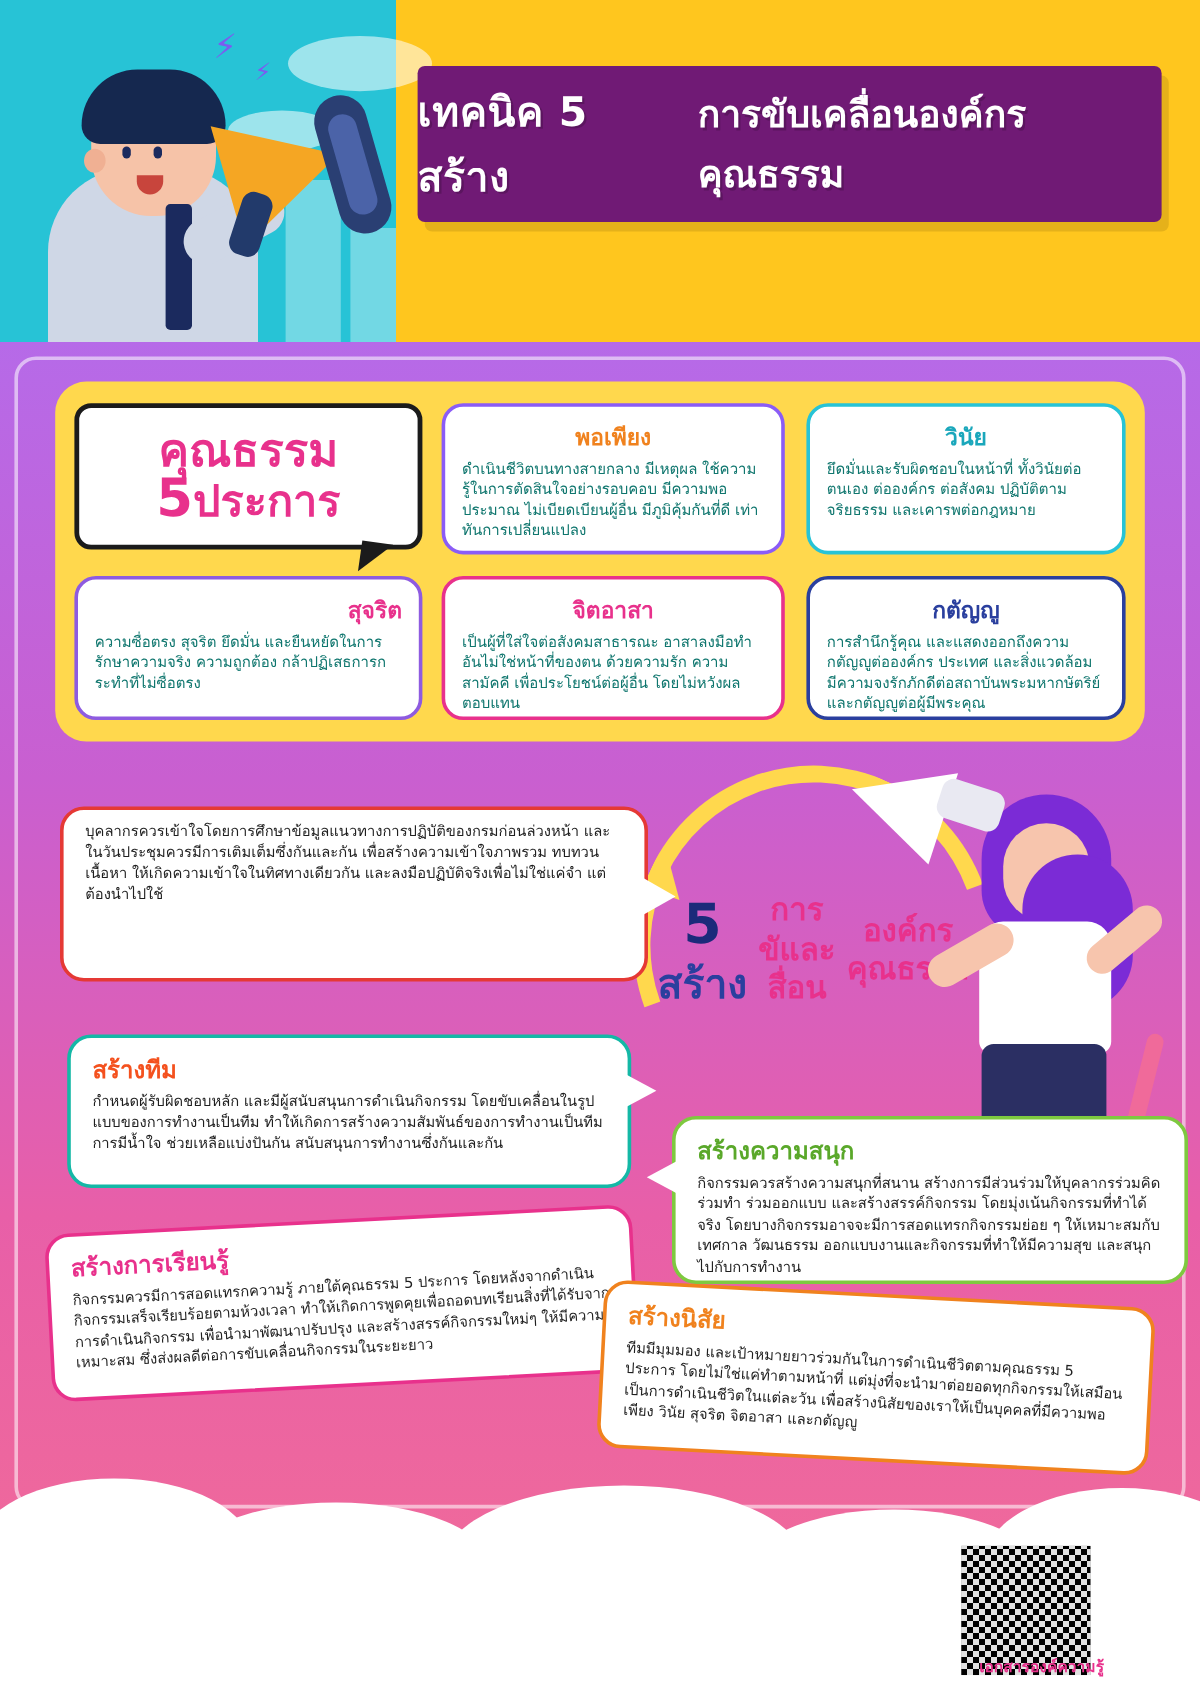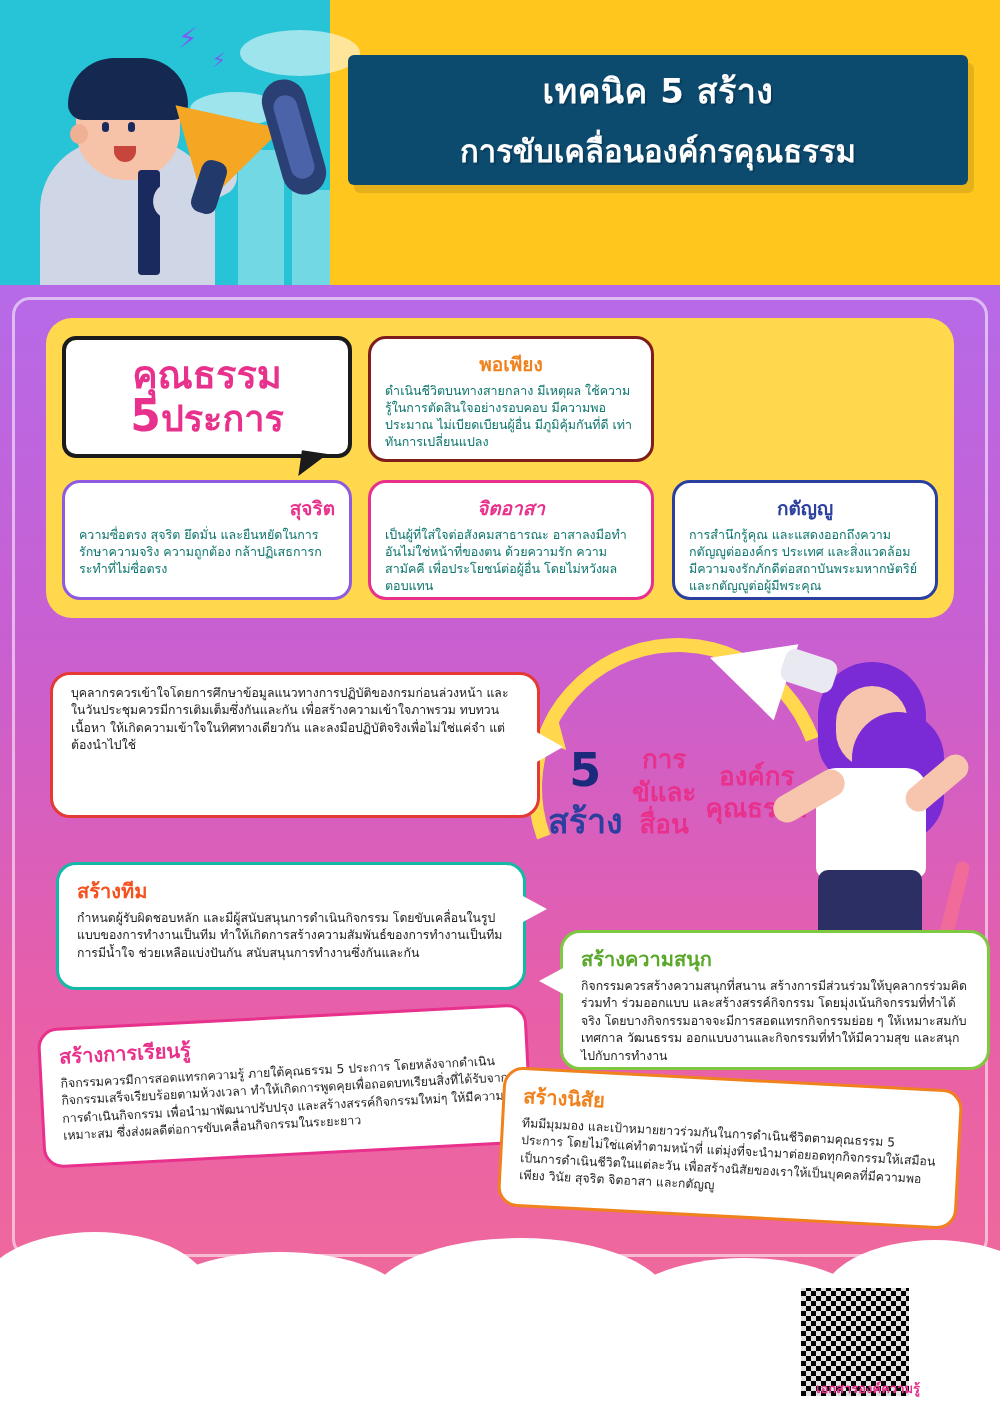--- a/index.html
+++ b/index.html
@@ -19,24 +19,24 @@
     overflow: hidden;
   }
   .header-teal {
     position: absolute; left: 0; top: 0; width: 330px; height: 285px;
     background: #27c3d6;
   }
   .hdr-cloud { position:absolute; background:#ffffff; opacity:.55; border-radius:50%; }
   .hdr-building { position:absolute; background:#ffffff; opacity:.35; }
   .header-banner {
     position: absolute; left: 348px; top: 55px; width: 620px; height: 130px;
-    background: #0c4a6e;
+    background: #701a75;
     border-radius: 6px;
     box-shadow: 6px 8px 0 rgba(0,0,0,0.10);
-    display: flex; flex-direction: column; align-items: center; justify-content: center;
+    display: flex; flex-direction: row; align-items: center; justify-content: center;
     gap: 8px;
   }
   .header-banner .line1 {
     color: #ffffff; font-size: 34px; font-weight: bold; letter-spacing: .5px;
     text-shadow: 2px 2px 0 rgba(0,0,0,.18);
   }
   .header-banner .line2 {
     color: #ffffff; font-size: 31px; font-weight: bold;
     text-shadow: 2px 2px 0 rgba(0,0,0,.18);
   }
@@ -95,28 +95,28 @@
   .speech-inner .t1 { color:#e8318c; font-size:38px; font-weight:bold; }
   .speech-inner .t2 { color:#e8318c; font-size:36px; font-weight:bold; }
   .speech-inner .t2 .num { font-size:44px; }
 
   .vcard {
     position: absolute; background:#ffffff; border-radius: 18px; padding: 10px 14px 12px;
   }
   .vcard .vtitle { text-align:center; font-size:19px; font-weight:bold; margin-bottom:4px; }
   .vcard .vtext { font-size:12.5px; line-height:1.35; color:#0f766e; }
 
-  #v-porpieng { left:368px; top:336px; width:286px; height:126px; border:3px solid #7f1d1d; }
+  #v-porpieng { left:368px; top:336px; width:286px; height:126px; border:3px solid #8b5cf6; }
   #v-porpieng .vtitle { color:#f0821e; }
   #v-winai { left:672px; top:336px; width:266px; height:126px; border:3px solid #27c3d6; }
   #v-winai .vtitle { color:#1aa7bb; }
   #v-sutjarit { left:62px; top:480px; width:290px; height:120px; border:3px solid #8e5be0; }
   #v-sutjarit .vtitle { color:#e8318c; text-align:right; }
   #v-jitasa { left:368px; top:480px; width:286px; height:120px; border:3px solid #e8318c; }
-  #v-jitasa .vtitle { color:#e8318c;font-style:italic; }
+  #v-jitasa .vtitle { color:#e8318c; }
   #v-katanyu { left:672px; top:480px; width:266px; height:120px; border:3px solid #2a3f9e; }
   #v-katanyu .vtitle { color:#2a3f9e; }
 
   
   .center-circle {
     position:absolute; left:548px; top:672px; width:260px; height:240px;
     display:flex; flex-direction:row; align-items:center; justify-content:center;
     text-align:center; line-height:1.25;
   }
   .cc-l1 { color:#2a3f9e; font-size:34px; font-weight:bold; }
@@ -270,20 +270,24 @@
         <span class="num">5</span><span>ประการ</span>
       </div>
     </div>
   </div>
   <div class="speech-tail"></div>
 
   <div class="vcard" id="v-porpieng">
     <div class="vtitle">พอเพียง</div>
     <div class="vtext">ดำเนินชีวิตบนทางสายกลาง มีเหตุผล ใช้ความรู้ในการตัดสินใจอย่างรอบคอบ มีความพอประมาณ ไม่เบียดเบียนผู้อื่น มีภูมิคุ้มกันที่ดี เท่าทันการเปลี่ยนแปลง</div>
   </div>
+  <div class="vcard" id="v-winai">
+    <div class="vtitle">วินัย</div>
+    <div class="vtext">ยึดมั่นและรับผิดชอบในหน้าที่ ทั้งวินัยต่อตนเอง ต่อองค์กร ต่อสังคม ปฏิบัติตามจริยธรรม และเคารพต่อกฎหมาย</div>
+  </div>
   <div class="vcard" id="v-sutjarit">
     <div class="vtitle">สุจริต</div>
     <div class="vtext">ความซื่อตรง สุจริต ยึดมั่น และยืนหยัดในการรักษาความจริง ความถูกต้อง กล้าปฏิเสธการกระทำที่ไม่ซื่อตรง</div>
   </div>
   <div class="vcard" id="v-jitasa">
     <div class="vtitle">จิตอาสา</div>
     <div class="vtext">เป็นผู้ที่ใส่ใจต่อสังคมสาธารณะ อาสาลงมือทำอันไม่ใช่หน้าที่ของตน ด้วยความรัก ความสามัคคี เพื่อประโยชน์ต่อผู้อื่น โดยไม่หวังผลตอบแทน</div>
   </div>
   <div class="vcard" id="v-katanyu">
     <div class="vtitle">กตัญญู</div>

